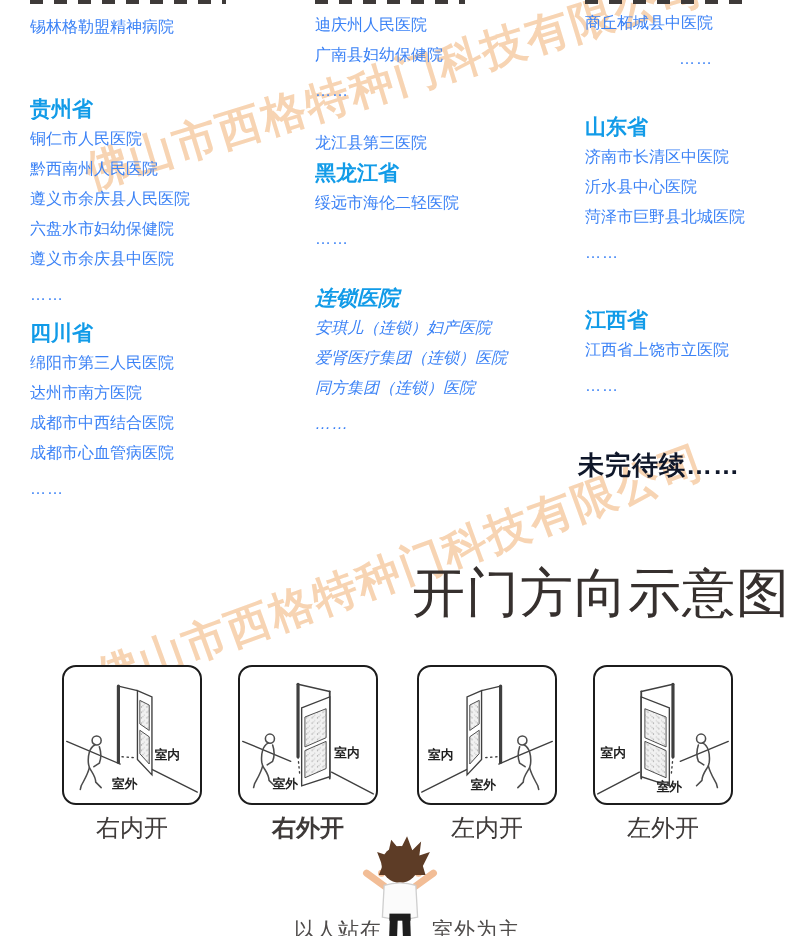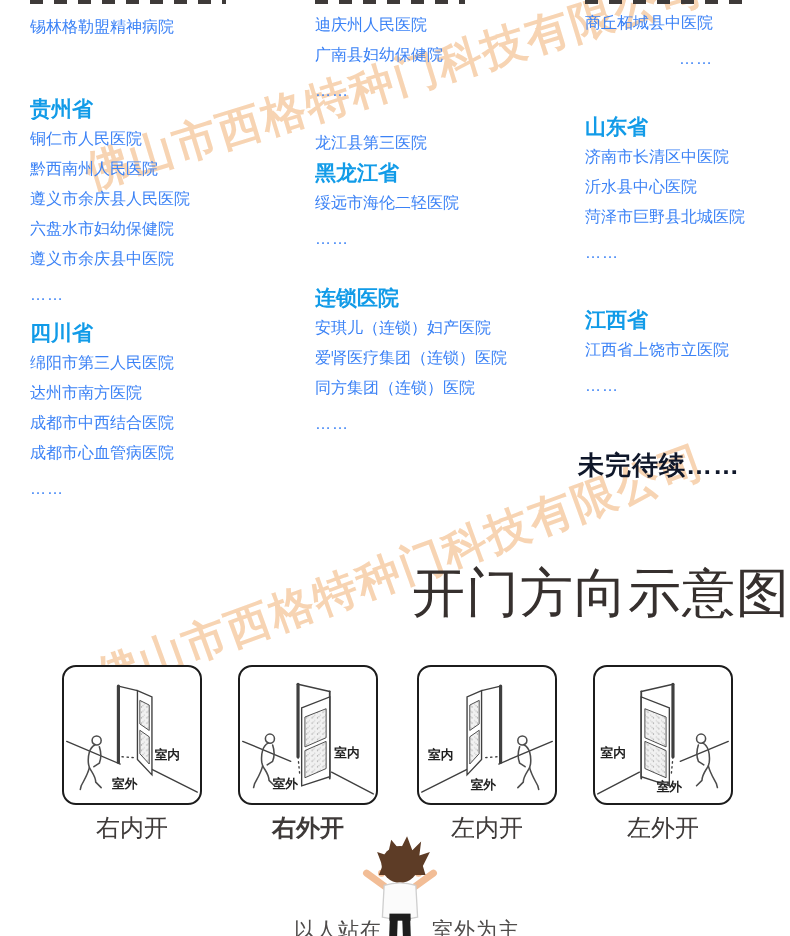--- a/index.html
+++ b/index.html
@@ -113,21 +113,21 @@
       <span class="line">迪庆州人民医院</span>
       <span class="line">广南县妇幼保健院</span>
       <span class="line more">……</span>
     </div>
     <div class="sec" style="top:128px;">
       <span class="line">龙江县第三医院</span>
       <span class="line hdr">黑龙江省</span>
       <span class="line">绥远市海伦二轻医院</span>
       <span class="line more">……</span>
     </div>
-    <div class="sec" style="top:283px;">
+    <div class="sec" style="top:283px;font-style:italic;">
       <span class="line hdr">连锁医院</span>
       <span class="line">安琪儿（连锁）妇产医院</span>
       <span class="line">爱肾医疗集团（连锁）医院</span>
       <span class="line">同方集团（连锁）医院</span>
       <span class="line more">……</span>
     </div>
   </div>
 
   <div class="col" style="left:585px;width:205px;height:520px;">
     <div class="sec" style="top:8px;text-align:right;">

